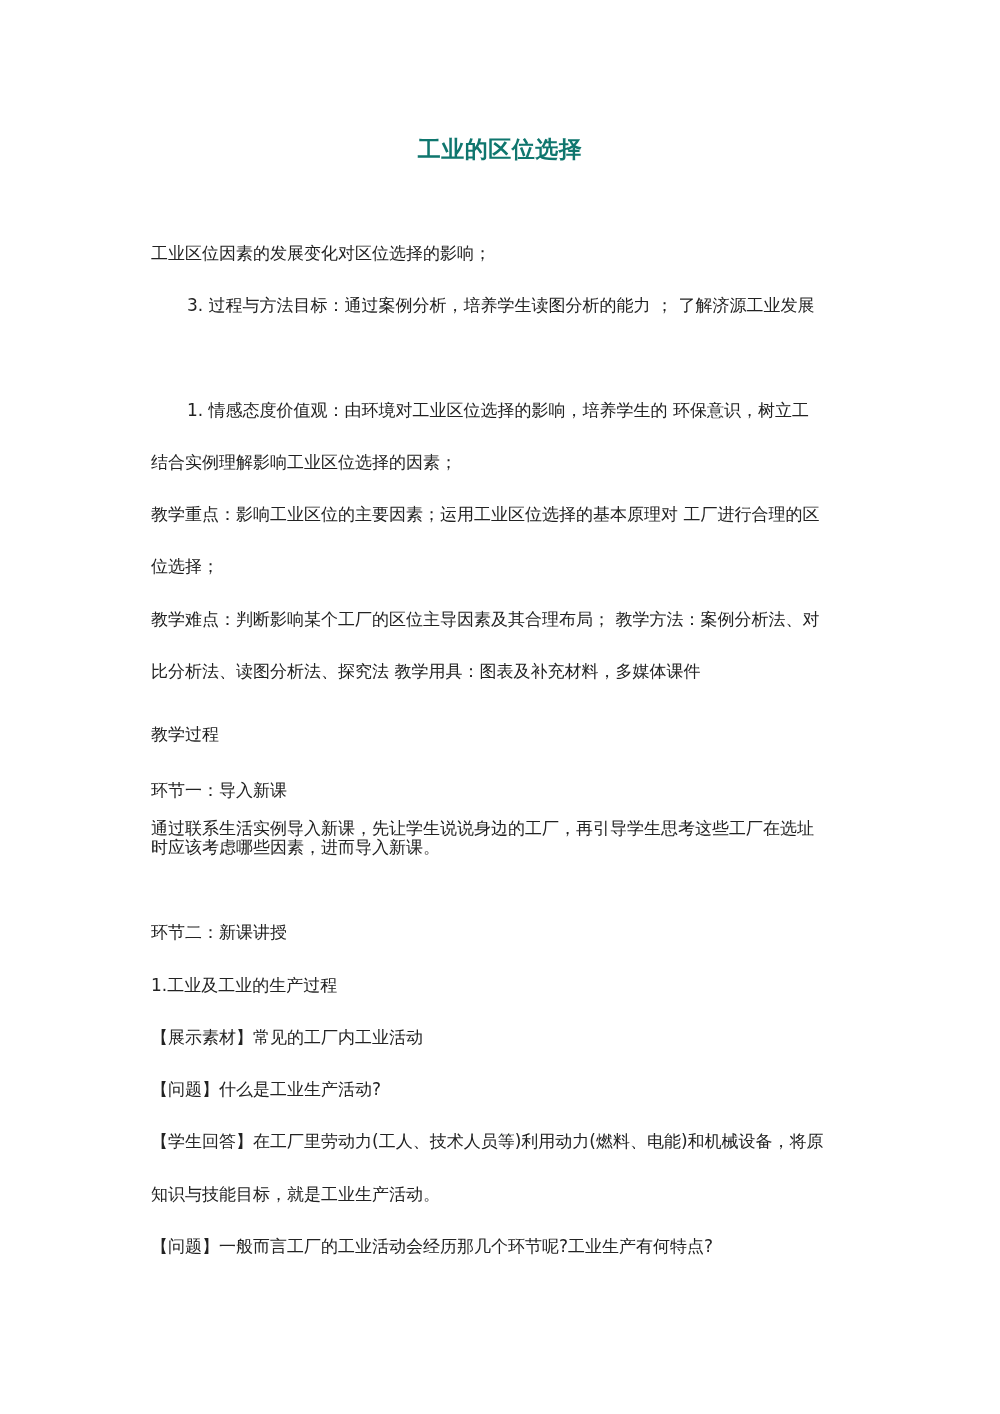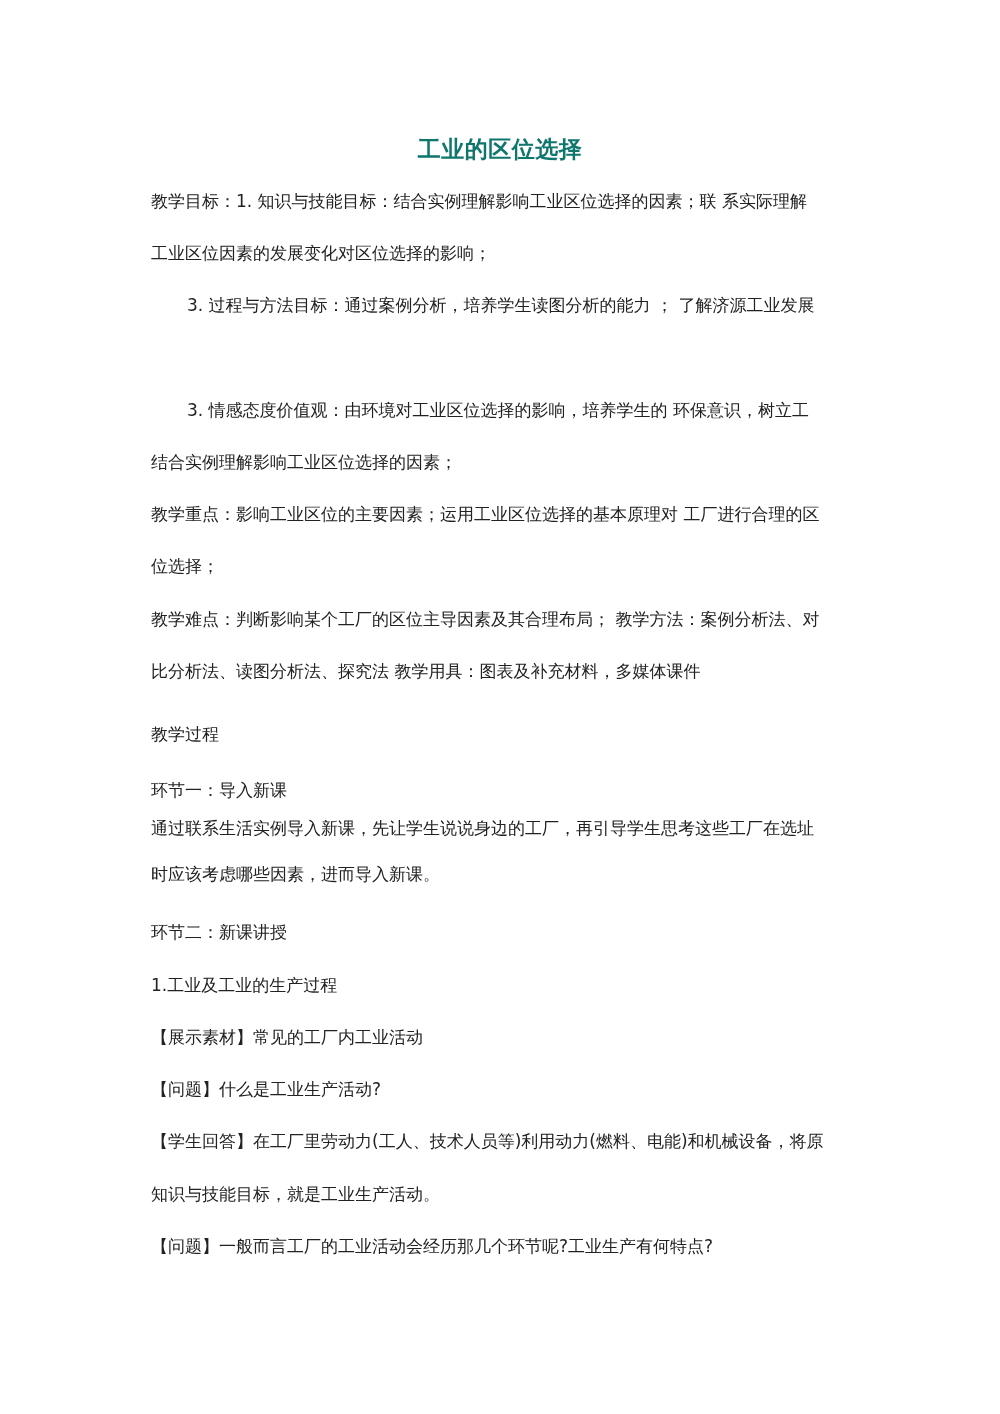--- a/index.html
+++ b/index.html
@@ -45,40 +45,39 @@
       left: 187px;
     }
   </style>
 </head>
 <body>
 
 <div class="page">
 
   <div class="title">工业的区位选择</div>
 
-  <div class="line" style="top:190px;">教学目标：1. 知识与技能目标：结合实例理解影响工业区位选择的因素；联 系实际理解</div>
   <div class="line" style="top:242px;">工业区位因素的发展变化对区位选择的影响；</div>
 
   <div class="line indent" style="top:294px;">3. 过程与方法目标：通过案例分析，培养学生读图分析的能力 ； 了解济源工业发展</div>
 
-  <div class="line indent" style="top:399px;">3. 情感态度价值观：由环境对工业区位选择的影响，培养学生的 环保意识，树立工</div>
+  <div class="line indent" style="top:399px;">1. 情感态度价值观：由环境对工业区位选择的影响，培养学生的 环保意识，树立工</div>
   <div class="line" style="top:451px;">结合实例理解影响工业区位选择的因素；</div>
 
   <div class="line" style="top:503px;">教学重点：影响工业区位的主要因素；运用工业区位选择的基本原理对 工厂进行合理的区</div>
   <div class="line" style="top:555px;">位选择；</div>
 
   <div class="line" style="top:608px;">教学难点：判断影响某个工厂的区位主导因素及其合理布局； 教学方法：案例分析法、对</div>
   <div class="line" style="top:660px;">比分析法、读图分析法、探究法 教学用具：图表及补充材料，多媒体课件</div>
 
   <div class="line" style="top:712px;margin-top:11px;">教学过程</div>
 
   <div class="line" style="top:764px;margin-top:15px;">环节一：导入新课</div>
 
   <div class="line" style="top:817px;">通过联系生活实例导入新课，先让学生说说身边的工厂，再引导学生思考这些工厂在选址</div>
-  <div class="line" style="top:863px;">时应该考虑哪些因素，进而导入新课。</div>
+  <div class="line" style="top:836px;">时应该考虑哪些因素，进而导入新课。</div>
 
   <div class="line" style="top:921px;">环节二：新课讲授</div>
 
   <div class="line" style="top:974px;">1.工业及工业的生产过程</div>
 
   <div class="line" style="top:1026px;">【展示素材】常见的工厂内工业活动</div>
 
   <div class="line" style="top:1078px;">【问题】什么是工业生产活动?</div>
 
   <div class="line" style="top:1130px;">【学生回答】在工厂里劳动力(工人、技术人员等)利用动力(燃料、电能)和机械设备，将原</div>

